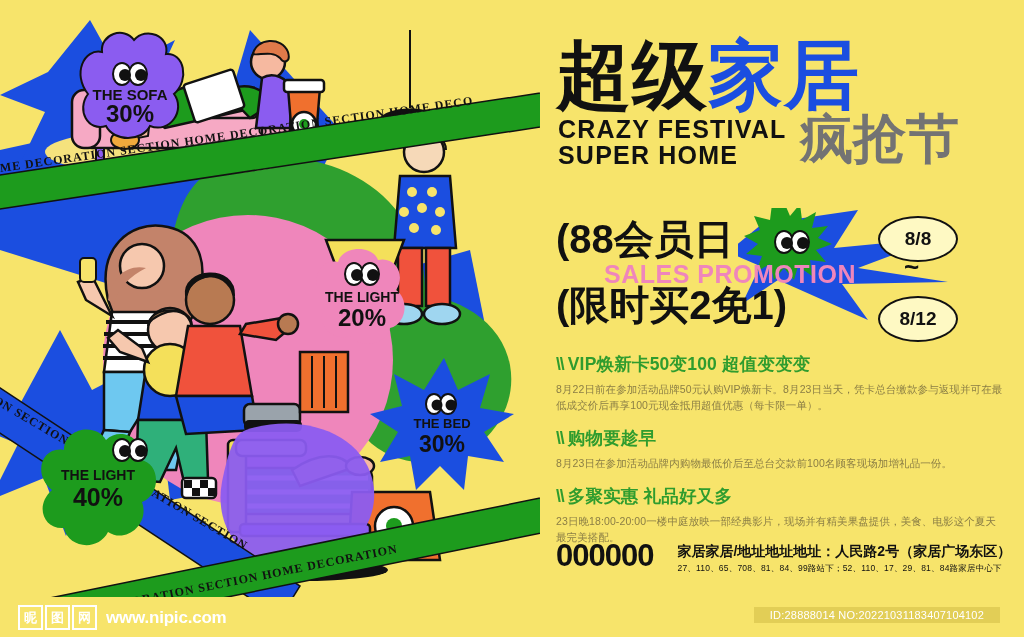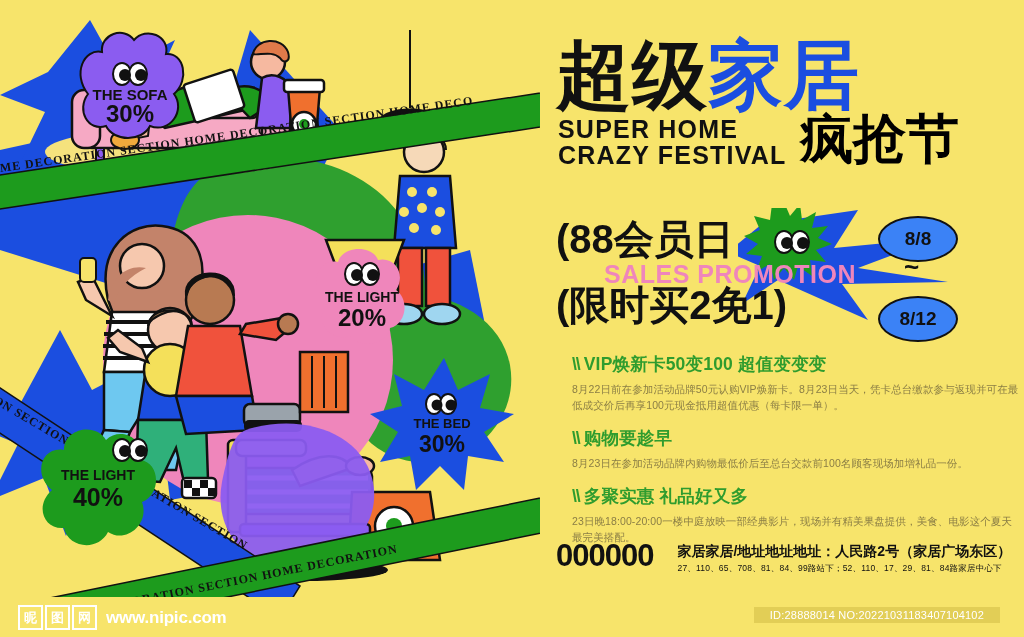--- a/index.html
+++ b/index.html
@@ -24,50 +24,50 @@
     font-size:75px;line-height:74px;font-weight:bold;letter-spacing:1px;
     color:#111;white-space:nowrap;
   }
   .cn-title .blue{color:#1b4ee0;}
   .en-title{
     position:absolute;left:2px;top:78px;
     font-size:25px;line-height:26px;font-weight:bold;letter-spacing:1.2px;color:#111;
   }
   .cn-sub{
     position:absolute;left:244px;top:74px;
-    font-size:53px;line-height:54px;font-weight:bold;color:#000000;white-space:nowrap;
+    font-size:53px;line-height:54px;font-weight:bold;color:#737373;white-space:nowrap;
   }
 
   
   .promo{position:absolute;left:0px;top:212px;width:476px;height:120px;}
   .promo .starwrap{position:absolute;left:190px;top:-4px;width:290px;height:120px;}
   .promo-line{
     position:absolute;left:8px;
     font-size:40px;line-height:42px;font-weight:bold;color:#111;white-space:nowrap;
   }
   .promo-l1{top:6px;}
   .promo-l2{top:72px;}
   .sales-promotion{
     position:absolute;left:10px;top:49px;
     font-size:25px;line-height:26px;font-weight:bold;letter-spacing:.5px;
     color:#ef86bb;white-space:nowrap;margin-left:46px;
   }
   .date-oval{
     position:absolute;width:76px;height:42px;border:2.5px solid #111;border-radius:50%;
-    background:#3b82f6;display:flex;align-items:center;justify-content:center;
+    background:#fef9c3;display:flex;align-items:center;justify-content:center;
     font-size:19px;font-weight:bold;color:#111;
   }
   .oval-a{left:330px;top:4px;}
   .oval-b{left:330px;top:84px;}
   .tilde{
     position:absolute;left:356px;top:44px;font-size:26px;font-weight:bold;color:#111;line-height:22px;
   }
 
   
-  .sections{position:absolute;left:24px;top:352px;width:448px;}
+  .sections{position:absolute;left:8px;top:352px;width:448px;}
   .sec{margin-bottom:13px;}
   .sec-head{
     font-size:17.5px;font-weight:bold;color:#2f9c2e;letter-spacing:.2px;margin-bottom:5px;
   }
   .sec-head .slashes{letter-spacing:-1px;margin-right:4px;}
   .sec-body{
     font-size:10.5px;line-height:16px;color:#8b7e45;letter-spacing:.1px;
   }
 
   
@@ -318,22 +318,22 @@
     </svg>
   </div>
 
   <div class="content">
 
     <div class="title-block">
       <div class="cn-title">
         <span>超级</span><span class="blue">家居</span>
       </div>
       <div class="en-title">
+        <div>CRAZY FESTIVAL</div>
         <div>SUPER HOME</div>
-        <div>CRAZY FESTIVAL</div>
       </div>
       <div class="cn-sub">疯抢节</div>
     </div>
 
     <div class="promo">
       <div class="starwrap">
         <svg width="290" height="120" viewBox="0 0 290 120" xmlns="http://www.w3.org/2000/svg">
           <polygon points="24,16 120,2 96,40 200,30 120,60 210,74 104,76 130,112 40,72 4,96 22,58 -10,44" fill="#1b4ee0"></polygon>
           <g transform="translate(16,-8)">
             <polygon points="30,2 36,16 46,4 48,20 62,12 58,28 74,26 64,38 78,44 62,50 72,62 56,60 58,76 44,66 40,80 30,68 20,80 16,64 2,72 8,56 -8,54 4,44 -10,36 6,30 0,16 16,20 18,4" fill="#1d9b1d"></polygon>

